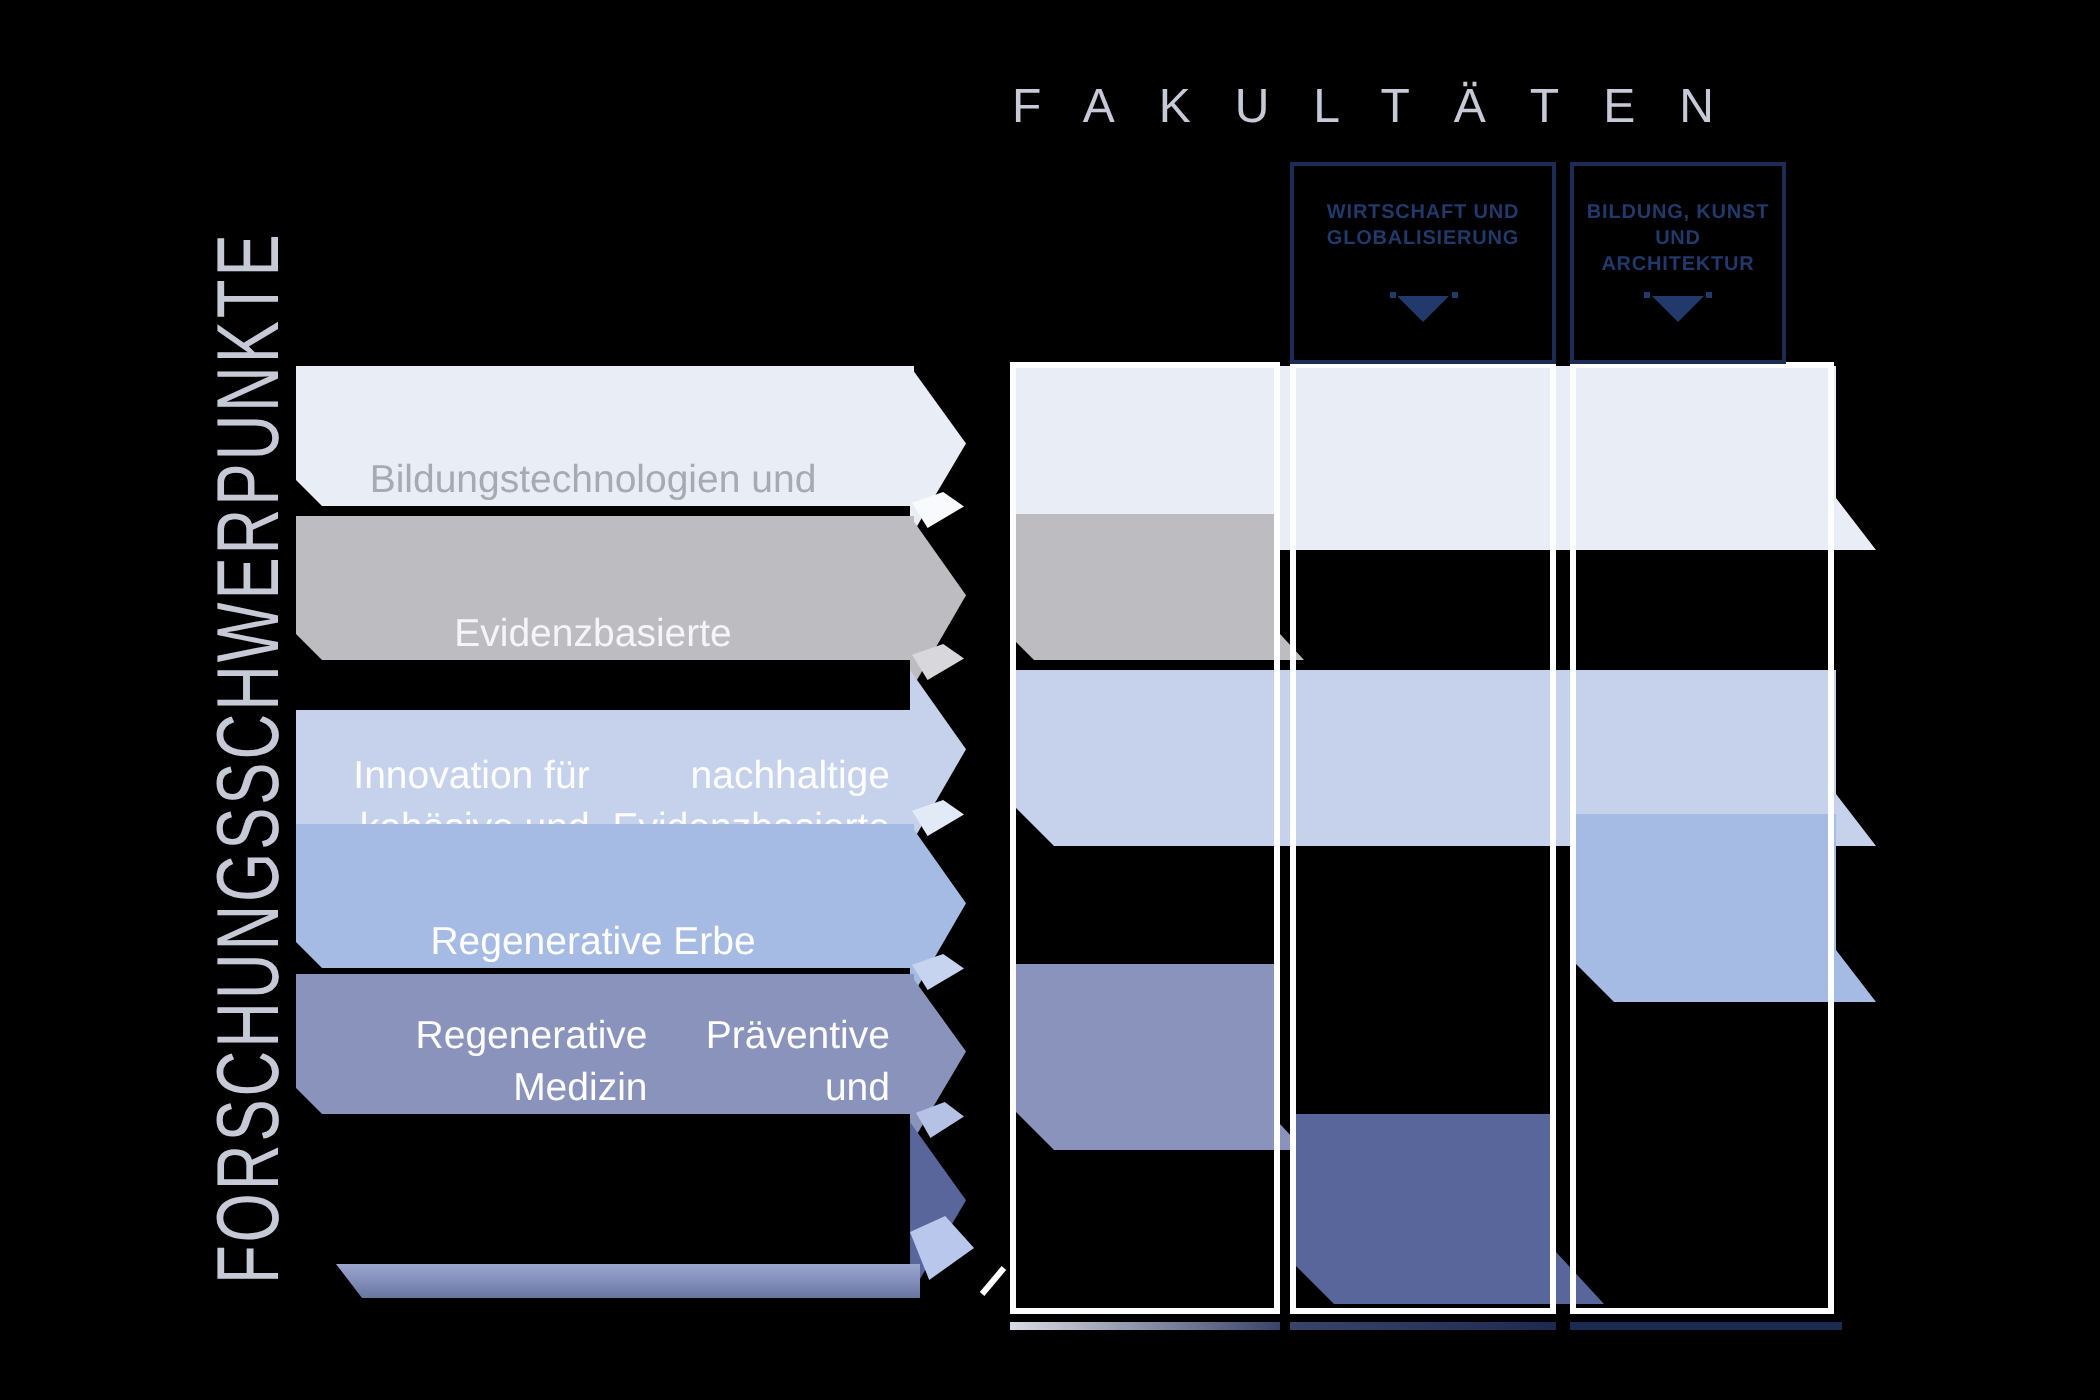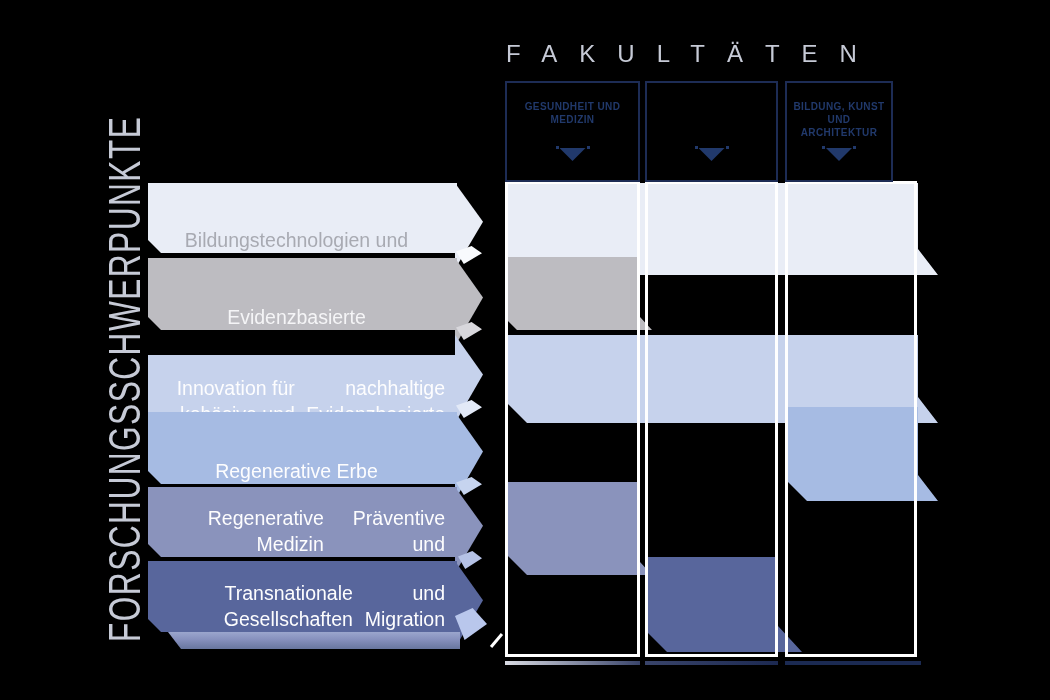--- a/index.html
+++ b/index.html
@@ -120,42 +120,31 @@
   <div class="chev c4v" style="background: rgb(166, 187, 227);"></div>
   <div class="hl hl4" style="background: rgb(198, 212, 239);"></div>
 
   <div class="band-rect b5r" style="background: rgb(138, 147, 188); color: rgb(253, 253, 254);">
     <span>Regenerative Medizin</span>
     <span>Präventive und</span>
   </div>
   <div class="chev c5v" style="background: rgb(138, 147, 188);"></div>
   <div class="hl hl5" style="background: rgb(181, 194, 230);"></div>
 
-  <div class="band-rect b6r" style="background: rgb(88, 102, 156); color: rgb(253, 253, 254);">
-    <span>Transnationale Gesellschaften</span>
-    <span>und Migration</span>
-  </div>
   <div class="chev c6v" style="background: rgb(88, 102, 156);"></div>
   <div class="strip6"></div>
   <div class="hl hl6" style="background: rgb(185, 199, 236);"></div>
 
   <div class="colbox cb1"></div>
   <div class="colbox cb2"></div>
   <div class="colbox cb3"></div>
   <div class="corner-tick"></div>
 
-  <div class="hbox hb1" style="border-color: rgb(29, 44, 85);">
-    <div class="htext" style="color: rgb(33, 57, 107);">GESUNDHEIT UND MEDIZIN</div>
-    <div class="harrow">
-      <i class="dot l" style="background: rgb(33, 57, 107);"></i>
-      <i class="tri" style="background: rgb(33, 57, 107);"></i>
-      <i class="dot r" style="background: rgb(33, 57, 107);"></i>
-    </div>
-  </div>
   <div class="hbox hb2" style="border-color: rgb(29, 44, 85);">
+    <div class="htext" style="color: rgb(33, 57, 107);">WIRTSCHAFT UND GLOBALISIERUNG</div>
     <div class="harrow">
       <i class="dot l" style="background: rgb(33, 57, 107);"></i>
       <i class="tri" style="background: rgb(33, 57, 107);"></i>
       <i class="dot r" style="background: rgb(33, 57, 107);"></i>
     </div>
   </div>
   <div class="hbox hb3" style="border-color: rgb(29, 44, 85);">
     <div class="htext" style="color: rgb(33, 57, 107);">BILDUNG, KUNST UND ARCHITEKTUR</div>
     <div class="harrow">
       <i class="dot l" style="background: rgb(33, 57, 107);"></i>

